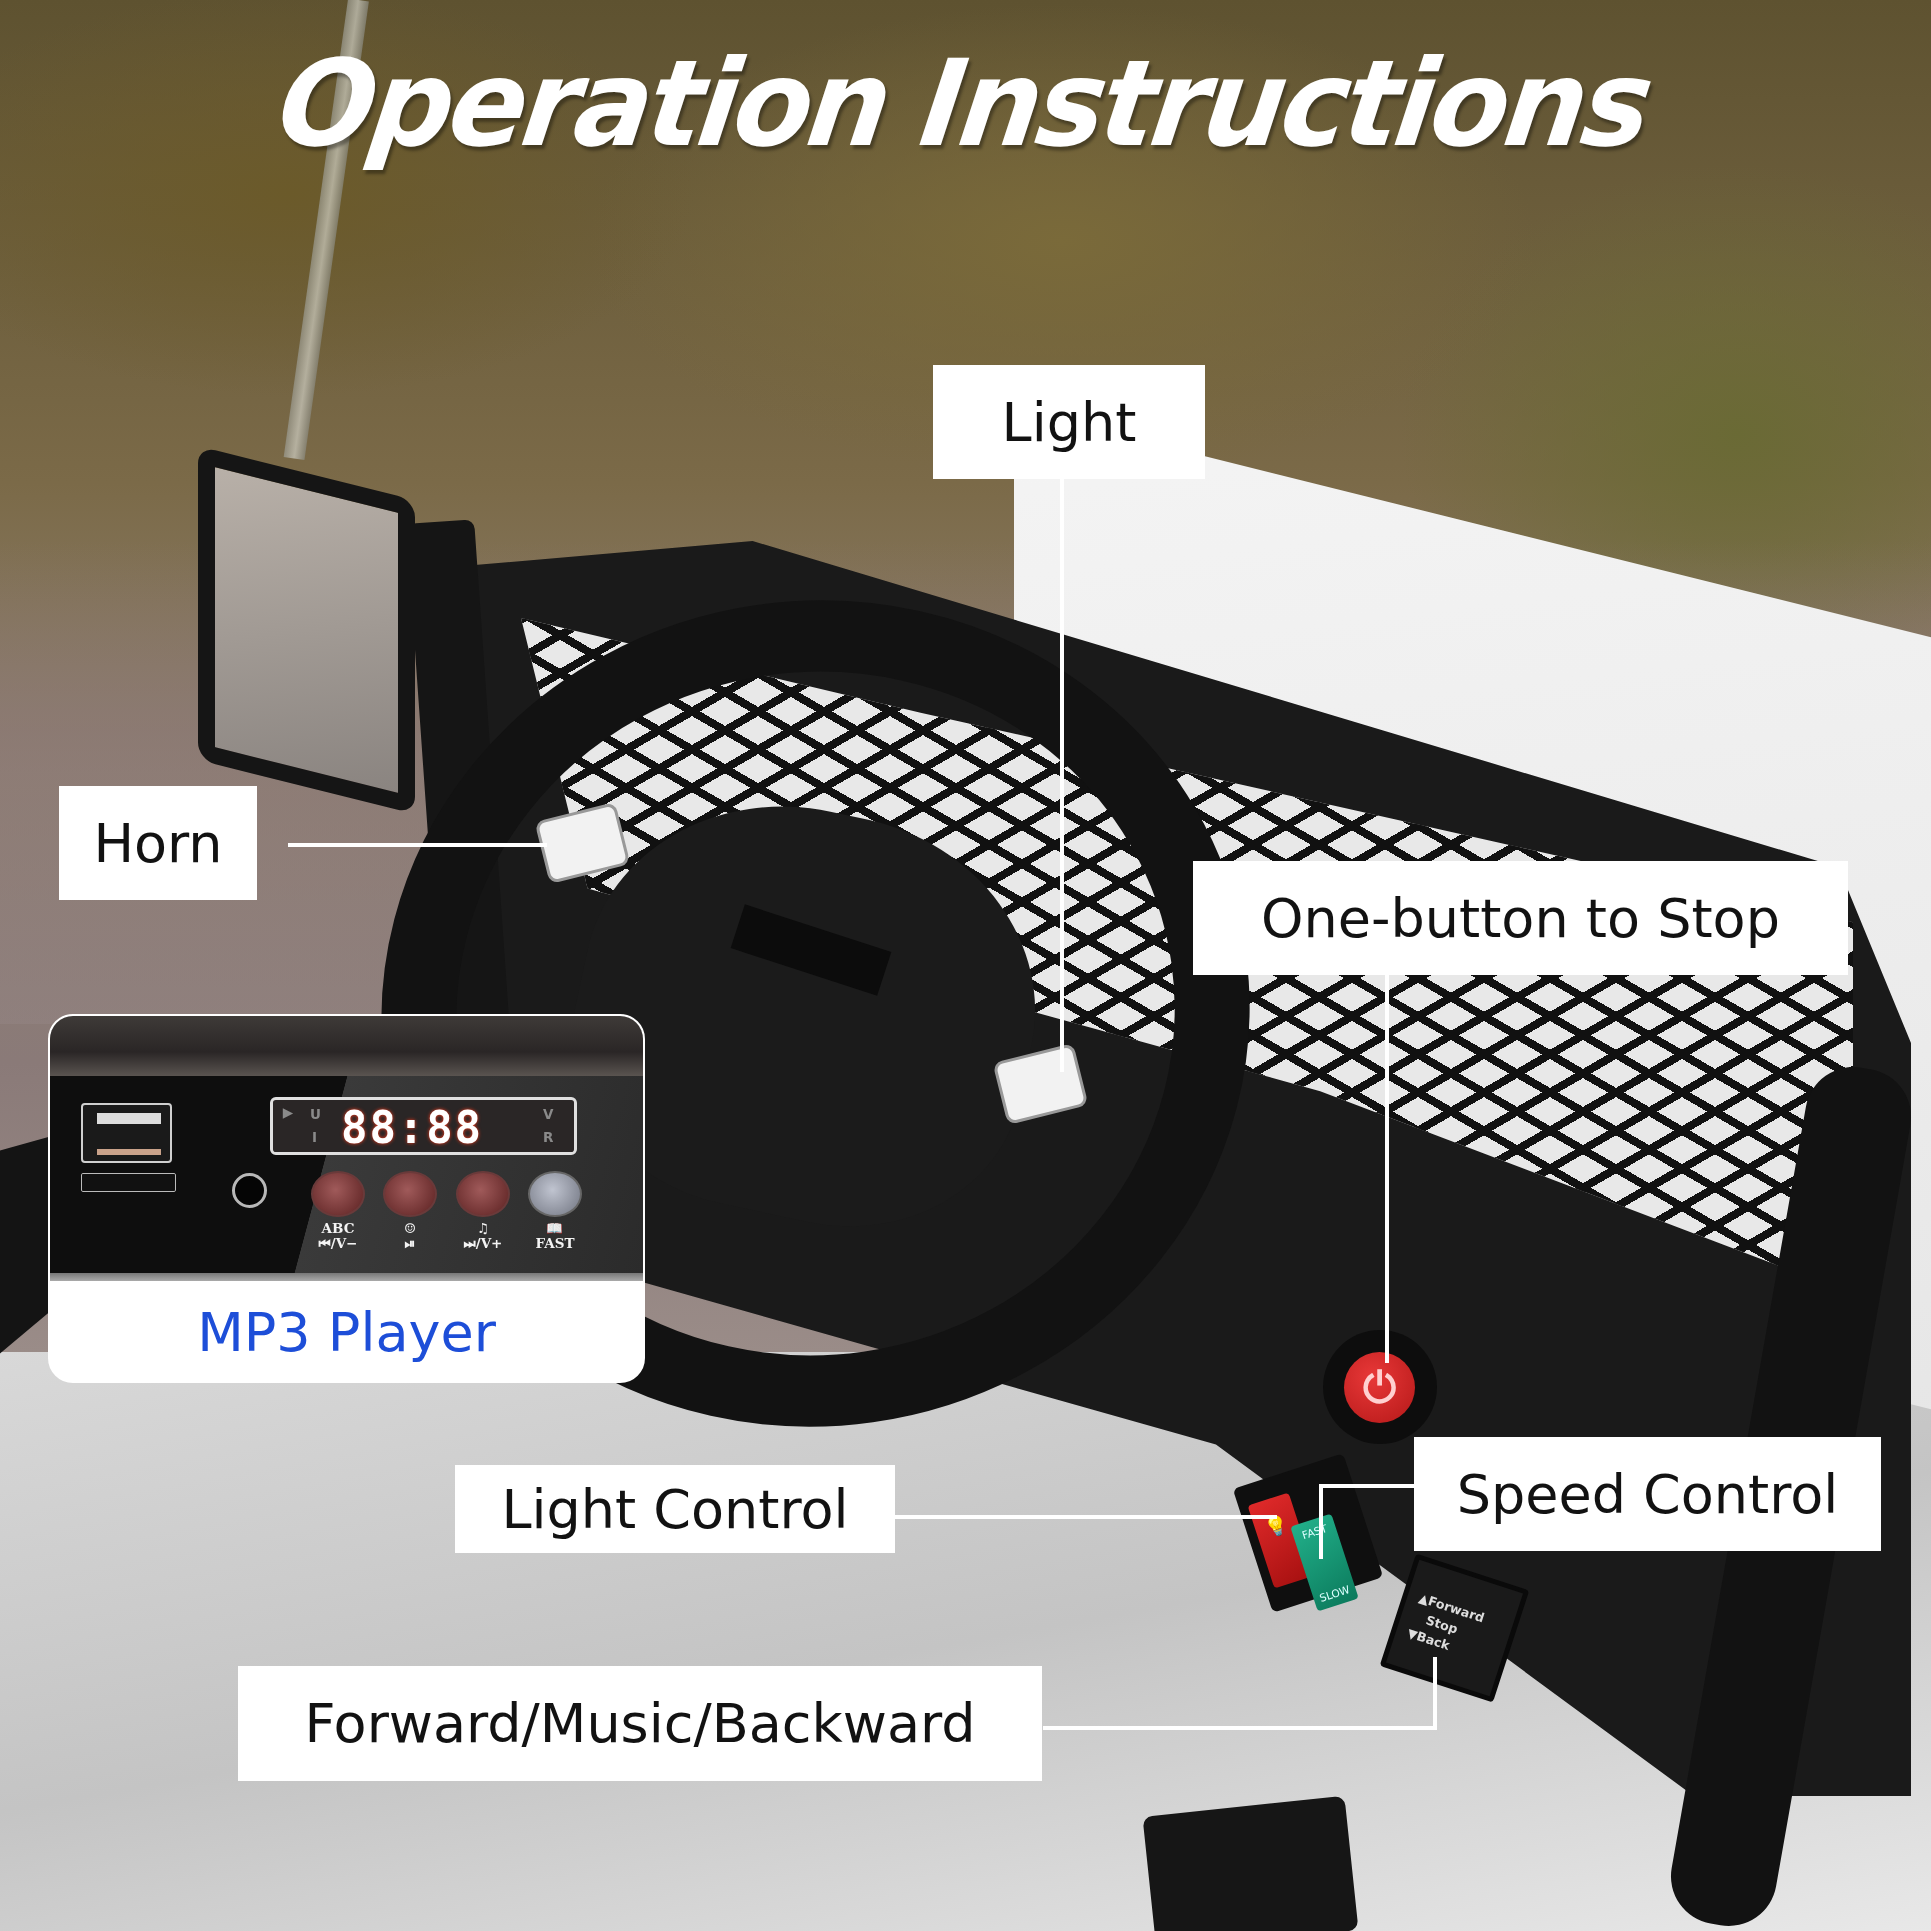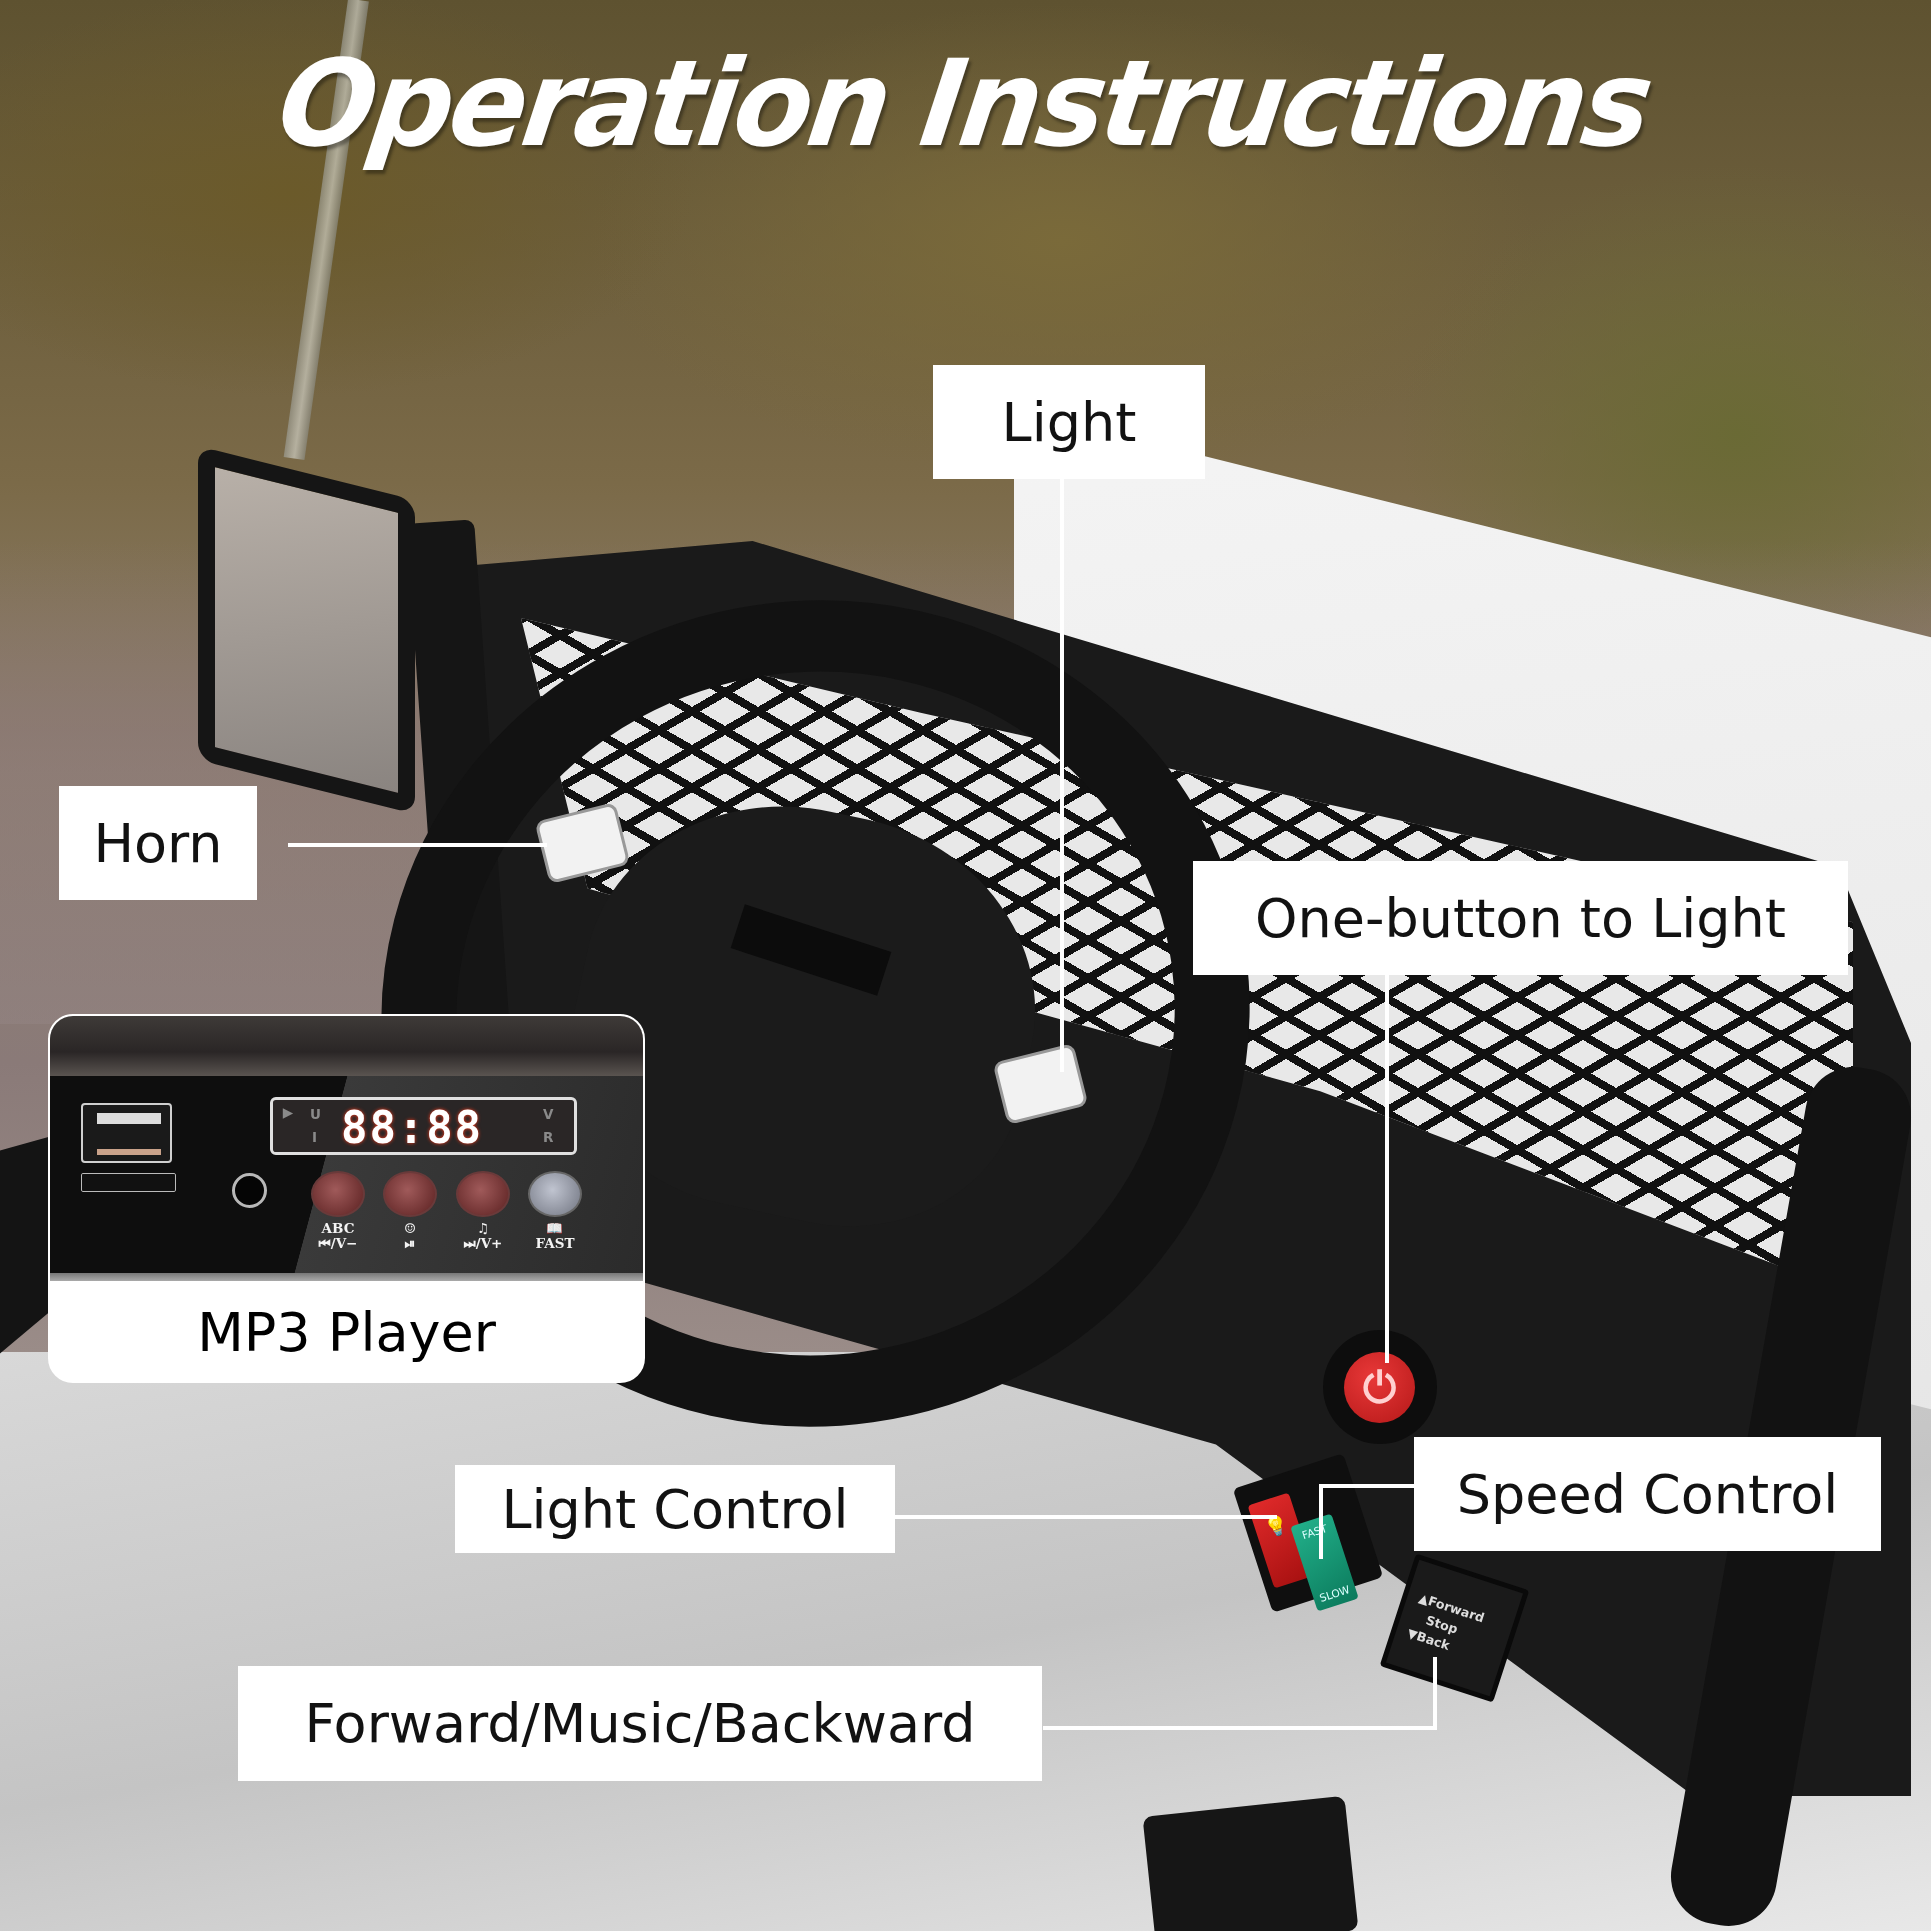--- a/index.html
+++ b/index.html
@@ -53,21 +53,21 @@
   .usb::before { content:""; position:absolute; left:13.5px; top:7.7px; width:64px; height:11.6px; background:#ddd;}
   .usb::after { content:""; position:absolute; left:13.5px; bottom:5.8px; width:64px; height:5.8px; background:#c9a28a;}
   .sd { position:absolute; left:31px; top:97px; width:93px; height:17.4px; border:1.9px solid #bbb; background:#111; border-radius:1.9px;}
   .jack { position:absolute; left:182px; top:97px; width:35px; height:35px; border-radius:50%; border:3.9px solid #b8b8b8; background:#050505; box-sizing:border-box;}
   .display { position:absolute; left:220px; top:21px; width:307px; height:58px; border:3.9px solid #e0e0e0; border-radius:5.8px; background:#2a2626; box-sizing:border-box;}
   .display-digits { position:absolute; left:68px; top:1.9px; font-family:"DejaVu Sans Mono", monospace; font-size:44px; font-weight:bold; color:#ffffff; letter-spacing:1.9px; text-shadow:0 0 3.9px #ff3a1a;}
   .display-ind { position:absolute; color:#8a8a8a; font-size:13.5px; font-weight:bold; }
   .mp3-btn { position:absolute; top:95px; width:54px; height:46px; border-radius:50%; border:2.9px solid #6a3a3a; box-sizing:border-box; background:radial-gradient(circle at 45% 40%, #a05a5a, #5a2020);}
   .mp3-btn.mode { background:radial-gradient(circle at 45% 40%, #c0c4d0, #707480); border-color:#666;}
   .mp3-btn-label { position:absolute; top:145px; width:68px; text-align:center; color:#f4f4f4; font-size:13.5px; font-weight:bold; line-height:15.4px; font-family:"DejaVu Serif", serif;}
-  .mp3-label { position:absolute; left:0; top:265px; width:100%; height:102px; display:flex; align-items:center; justify-content:center; font-size:54px; color:#000000; }
+  .mp3-label { position:absolute; left:0; top:265px; width:100%; height:102px; display:flex; align-items:center; justify-content:center; font-size:54px; color:#1d4ed8; }
 </style>
 </head>
 <body>
 
 <div class="scene">
   <div class="road"></div>
   <div class="pole"></div>
   <div class="floor"></div>
   <div class="hood"></div>
   <div class="dash"></div>
@@ -105,21 +105,21 @@
 <div class="line" style="left:288px; top:843px; width:259px; height:3.9px;"></div>
 <div class="line" style="left:1385px; top:975px; width:3.9px; height:388px;"></div>
 <div class="line" style="left:1319px; top:1484px; width:95px; height:3.9px;"></div>
 <div class="line" style="left:1319px; top:1484px; width:3.9px; height:75px;"></div>
 <div class="line" style="left:895px; top:1515px; width:382px; height:3.9px;"></div>
 <div class="line" style="left:1043px; top:1726px; width:392px; height:3.9px;"></div>
 <div class="line" style="left:1433px; top:1657px; width:3.9px; height:73px;"></div>
 
 <div class="label" style="left:933px; top:365px; width:272px; height:114px;">Light</div>
 <div class="label" style="left:59px; top:786px; width:198px; height:114px;">Horn</div>
-<div class="label" style="left:1193px; top:861px; width:655px; height:114px;">One-button to Light</div>
+<div class="label" style="left:1193px; top:861px; width:655px; height:114px;">One-button to Stop</div>
 <div class="label" style="left:1414px; top:1437px; width:467px; height:114px;">Speed Control</div>
 <div class="label" style="left:455px; top:1465px; width:440px; height:88px;">Light Control</div>
 <div class="label" style="left:238px; top:1666px; width:804px; height:115px;">Forward/Music/Backward</div>
 
 <div class="mp3">
   <div class="mp3-top"></div>
   <div class="mp3-panel">
     <div class="usb"></div>
     <div class="sd"></div>
     <div class="jack"></div>

